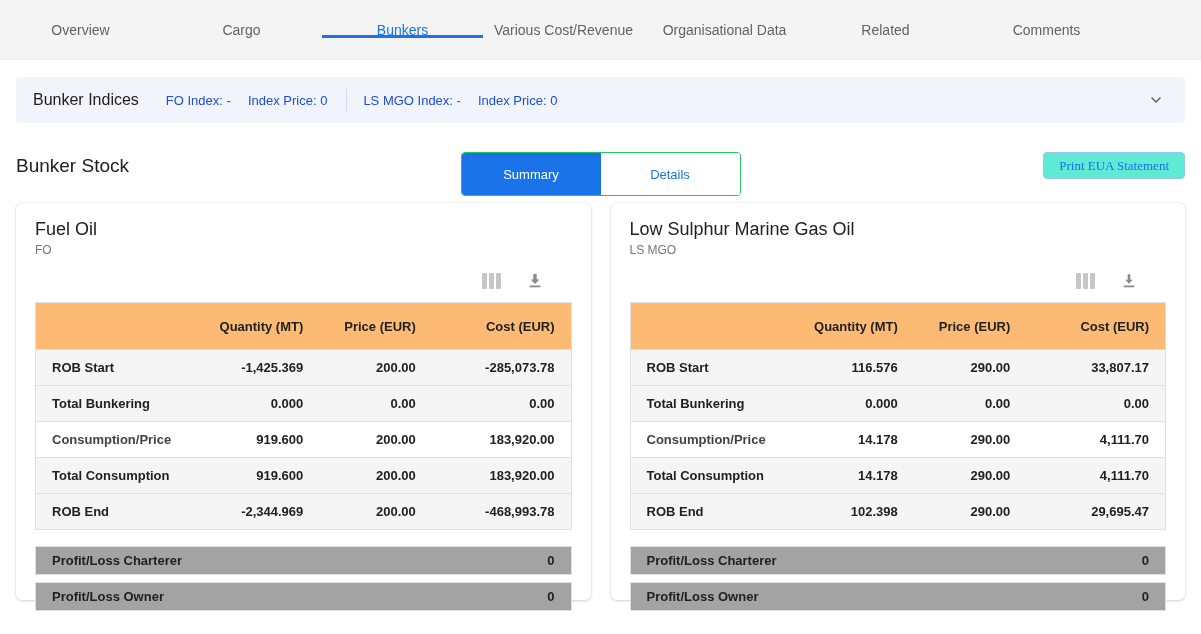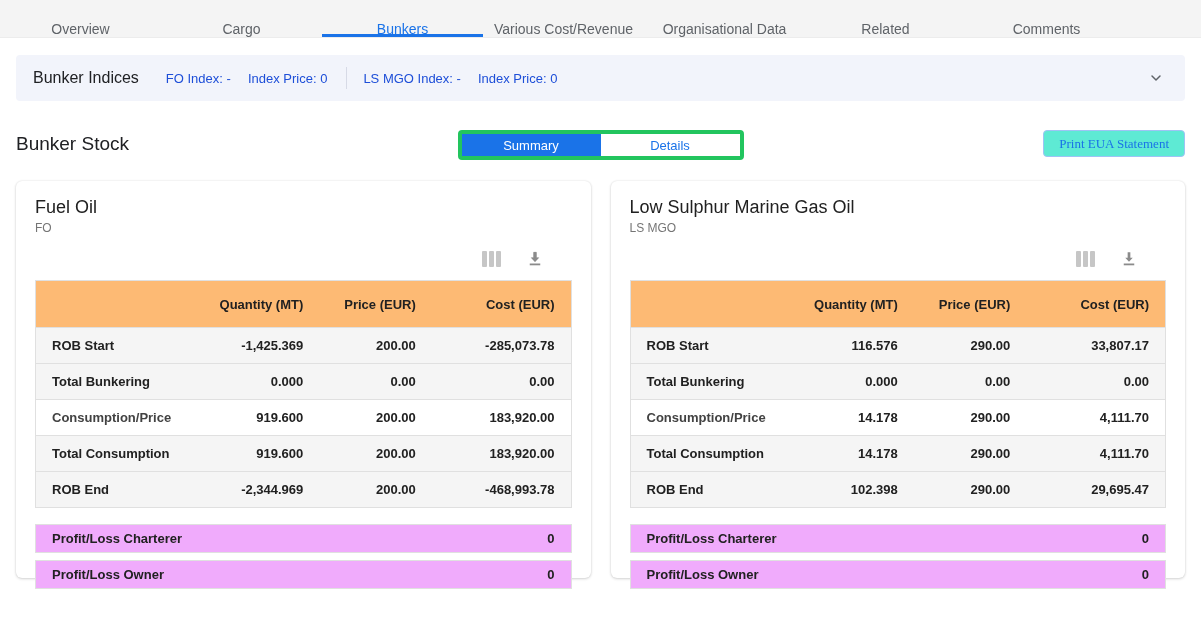--- a/index.html
+++ b/index.html
@@ -6,22 +6,22 @@
   html,body { margin:0; padding:0; }
   body {
     width:1201px; height:634px;
     background:#ffffff;
     font-family:"Liberation Sans", sans-serif;
     color:#212121;
     overflow:hidden;
   }
   
   .tabbar {
-    height:38px; background:#f4f4f4;
-    display:flex; align-items:flex-end;
+    height:60px; background:#f4f4f4;
+    display:flex; align-items:center;
     border-bottom:1px solid #ececec;
   }
   .tab {
     width:161px; display:flex; align-items:center; justify-content:center;
     font-size:14px; color:#5f6368; cursor:pointer; position:relative;
     white-space:nowrap;
   }
   .tab.active { color:#1a73e8; }
   .tab.active::after {
     content:""; position:absolute; left:0; right:0; bottom:0;
@@ -39,22 +39,22 @@
   .spacer { flex:1; }
   .chev { width:16px; height:16px; color:#5f6368; margin-right:4px; }
 
   .section-hdr {
     position:relative; margin-top:27px; height:31px;
     display:flex; align-items:center;gap:39px;
   }
   .section-title { font-size:19px; color:#202124; font-weight:400; }
   .toggle-group {
     position:absolute; left:50%; top:2px; transform:translateX(-50%);
-    display:flex; border:4px solid #22c55e; border-radius:4px;
-    overflow:hidden; height:30px; background:#fff;
+    display:flex; border:1px solid #22c55e; border-radius:4px;
+    overflow:hidden; height:44px; background:#fff;
   }
   .toggle {
     width:139px; font-size:13px; font-weight:500; font-family:inherit;
     display:flex; align-items:center; justify-content:center;
     background:#fff; color:#1a73e8; border:none; cursor:pointer; padding:0;
   }
   .toggle.active { background:#1a73e8; color:#fff; }
   .print-btn {
     margin-left:auto; height:27px; padding:0 15px; font-family:Liberation Serif, serif;
     background:#5eead4; border:1px solid #9ec3f5; border-radius:4px;
@@ -89,21 +89,21 @@
     height:36px; padding:0 16px; border-bottom:1px solid #e0e0e0;
     text-align:right; color:#212121; background:#fff;
   }
   tbody td.lbl { text-align:left; }
   tr.em td { background:#f5f5f5; font-weight:600; }
   tr.plain td { font-weight:700; }
   tr.plain td.lbl { color:#424242; }
   tbody tr:last-child td { border-bottom:none; }
 
   .pl {
-    margin-top:16px; height:29px; background:#f0abfc; border:1px solid #e0e0e0;
+    margin-top:16px; height:29px; background:#a3a3a3; border:1px solid #e0e0e0;
     display:flex; align-items:center; justify-content:space-between;
     padding:0 16px; font-size:13px; font-weight:600; color:#212121;
   }
   .pl + .pl { margin-top:7px; }
 </style>
 </head>
 <body>
 
 <div class="tabbar">
   <div class="tab">

